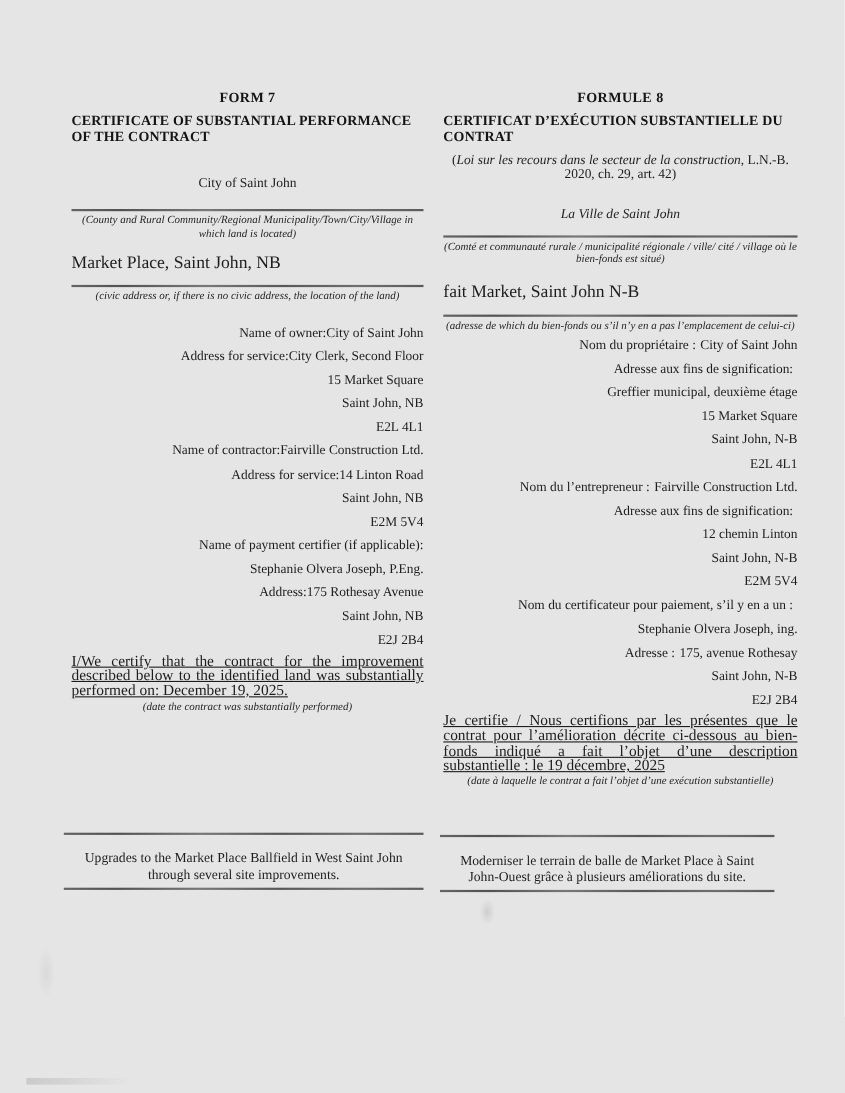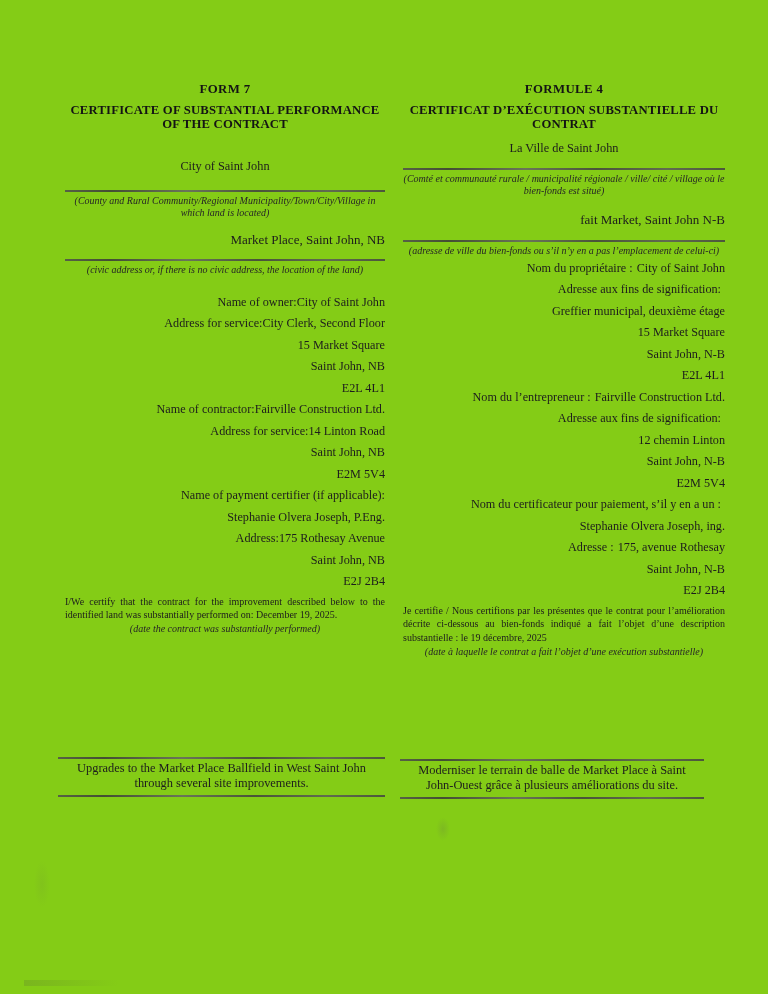--- a/index.html
+++ b/index.html
@@ -1,61 +1,61 @@
 <!DOCTYPE html>
 <html><head>
 <meta charset="utf-8">
 <style>
   html,body{margin:0;padding:0;background:#ffffff;}
   .page{
-    position:relative;width:768px;height:994px;background:#84cc16;
+    position:relative;width:768px;height:994px;background:#e5e5e5;
     font-family:"Liberation Serif","DejaVu Serif",serif;color:#1d1d1d;overflow:hidden;
   }
   .col{position:absolute;top:82px;}
   #col-left{left:65px;width:320px;}
   #col-right{left:403px;width:322px;}
 
   .form-no{text-align:center;font-weight:bold;font-size:12.8px;line-height:14px;letter-spacing:.4px;color:#141414;}
-  .title{text-align:center;font-weight:bold;font-size:12.7px;line-height:13.6px;margin-top:8px;color:#141414;letter-spacing:.2px;}
+  .title{font-weight:bold;font-size:12.7px;line-height:13.6px;margin-top:8px;color:#141414;letter-spacing:.2px;}
   .act{text-align:center;font-size:12.2px;line-height:13.2px;margin-top:8px;}
   .i{font-style:italic;}
   .muni{text-align:center;font-size:12.3px;line-height:14px;}
   #col-left .muni{margin-top:28px;}
-  #col-right .muni{margin-top:10px;}
+  #col-right .muni{margin-top:21px;font-style:italic;}
 
   .rule{height:2px;border:none;
     background:linear-gradient(90deg,#4e4e4e 0%,#383838 14%,#656565 38%,#3f3f3f 60%,#5a5a5a 82%,#424242 100%);
     opacity:.85;}
   .mt17{margin-top:17px;}
   .mt13{margin-top:13px;}
   .mt12{margin-top:12px;}
 
   .caption{font-style:italic;font-size:10px;line-height:11.5px;text-align:center;margin-top:3px;color:#262626;}
-  .addr{text-align:right;font-size:13px;line-height:14px;}
+  .addr{text-align:left;font-size:16px;line-height:14px;}
   #col-left .addr{margin-top:15px;}
   #col-right .addr{margin-top:17px;}
 
   .fields{font-size:12.2px;text-align:right;}
   #col-left .fields{margin-top:16px;}
   #col-right .fields{margin-top:1px;}
   .frow{line-height:21.5px;white-space:nowrap;}
   .lbl{display:inline-block;}
   #col-left .lbl{min-width:120px;}
   #col-right .lbl{min-width:102px;}
   #col-right .val{padding-left:4px;}
 
-  .certify{font-size:10px;line-height:13.8px;text-align:justify;}
+  .certify{font-size:14px;line-height:13.8px;text-align:justify;text-decoration:underline;}
   #col-left .certify{margin-top:2px;}
   #col-right .certify{margin-top:2px;}
   .date-caption{font-style:italic;font-size:10px;line-height:11.5px;text-align:center;margin-top:1px;color:#262626;}
 
   .desc-block{position:absolute;text-align:center;font-size:12.4px;line-height:14.6px;}
   #desc-left{left:58px;top:757px;width:327px;}
   #desc-right{left:400px;top:759px;width:304px;}
-  .desc-text{padding:2px 4px 5px;}
+  .desc-text{padding:14px 4px 5px;}
 
   .smudge{position:absolute;pointer-events:none;
     background:radial-gradient(ellipse at center, rgba(90,90,90,.55), rgba(120,120,120,0) 70%);}
   #smudge-1{left:436px;top:817px;width:14px;height:24px;opacity:.30;}
   #smudge-2{left:34px;top:860px;width:16px;height:48px;opacity:.15;}
   #smudge-3{left:24px;top:980px;width:95px;height:6px;opacity:.28;
     background:linear-gradient(90deg,rgba(70,70,70,.6),rgba(120,120,120,0));}
 </style>
 </head>
 <body>
@@ -85,28 +85,29 @@
         <div class="frow"><span class="lbl"></span><span class="val">Stephanie Olvera Joseph, P.Eng.</span></div>
         <div class="frow"><span class="lbl">Address:</span><span class="val">175 Rothesay Avenue</span></div>
         <div class="frow"><span class="lbl"></span><span class="val">Saint John, NB</span></div>
         <div class="frow"><span class="lbl"></span><span class="val">E2J 2B4</span></div>
       </div>
     <div class="certify">I/We certify that the contract for the improvement described below to the identified land was substantially performed on: December 19, 2025.</div>
     <div class="date-caption">(date the contract was substantially performed)</div>
   </div>
 
   <div class="col" id="col-right">
-    <div class="form-no">FORMULE 4</div>
+    <div class="form-no">FORMULE 8</div>
     <div class="title">CERTIFICAT D’EXÉCUTION SUBSTANTIELLE DU CONTRAT</div>
+    <div class="act"><span>(</span><span class="i">Loi sur les recours dans le secteur de la construction</span><span>, L.N.-B. 2020, ch. 29, art. 42)</span></div>
     <div class="muni">La Ville de Saint John</div>
     <div class="rule mt13"></div>
     <div class="caption">(Comté et communauté rurale / municipalité régionale / ville/ cité / village où le bien-fonds est situé)</div>
     <div class="addr">fait Market, Saint John N-B</div>
     <div class="rule mt13"></div>
-    <div class="caption">(adresse de ville du bien-fonds ou s’il n’y en a pas l’emplacement de celui-ci)</div>
+    <div class="caption">(adresse de which du bien-fonds ou s’il n’y en a pas l’emplacement de celui-ci)</div>
     <div class="fields">
         <div class="frow"><span class="lbl">Nom du propriétaire :</span><span class="val">City of Saint John</span></div>
         <div class="frow"><span class="lbl">Adresse aux fins de signification:</span><span class="val"></span></div>
         <div class="frow"><span class="lbl"></span><span class="val">Greffier municipal, deuxième étage</span></div>
         <div class="frow"><span class="lbl"></span><span class="val">15 Market Square</span></div>
         <div class="frow"><span class="lbl"></span><span class="val">Saint John, N-B</span></div>
         <div class="frow"><span class="lbl"></span><span class="val">E2L 4L1</span></div>
         <div class="frow"><span class="lbl">Nom du l’entrepreneur :</span><span class="val">Fairville Construction Ltd.</span></div>
         <div class="frow"><span class="lbl">Adresse aux fins de signification:</span><span class="val"></span></div>
         <div class="frow"><span class="lbl"></span><span class="val">12 chemin Linton</span></div>

